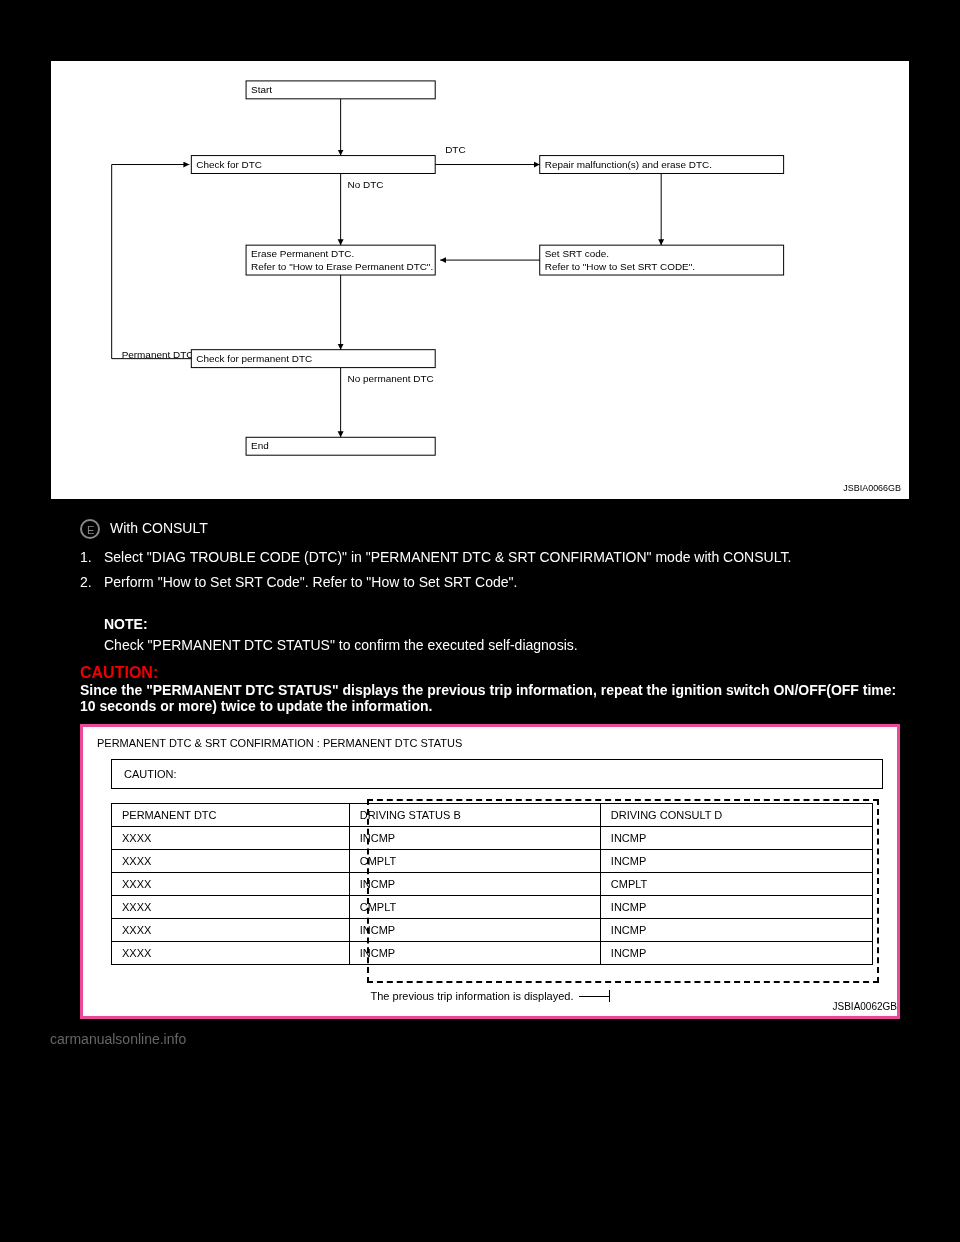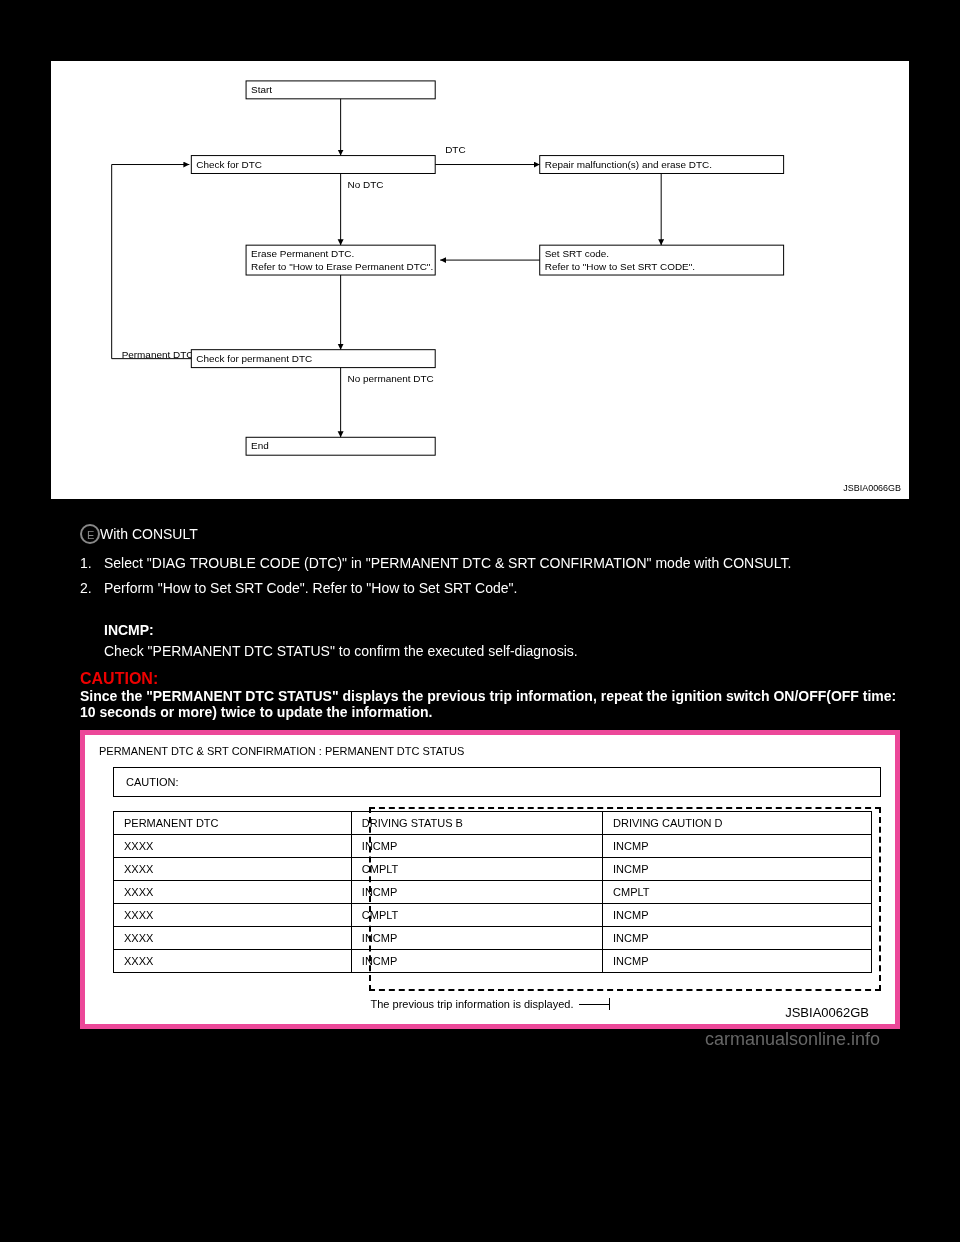--- a/index.html
+++ b/index.html
@@ -14,21 +14,21 @@
     background: #000;
     padding: 60px 50px 30px 50px;
     color: #fff;
   }
   .diagram {
     background: #fff;
     color: #be185d;
     border: 1px solid #000;
     position: relative;
     height: 440px;
-    margin-bottom: 24px;
+    margin-bottom: 18px;
   }
   .diagram svg {
     display: block;
     width: 100%;
     height: 100%;
   }
   .fbox {
     stroke: #000;
     fill: #fff;
     stroke-width: 1;
@@ -71,51 +71,50 @@
     margin-left: 30px;
   }
   .caution-text {
     color: #fff;
     font-weight: bold;
     margin-left: 30px;
     font-size: 14px;
   }
   .with-consult {
     display: flex;
-    align-items: flex-start;
-    gap: 0;
+    align-items: flex-end;
+    gap: 10px;
   }
   .consult-icon {
     display: inline-block;
     width: 20px;
     height: 20px;
     border: 2px solid #888;
     border-radius: 50%;
     position: relative;
   }
   .consult-icon::after {
     content: "E";
     position: absolute;
     color: #888;
     font-size: 11px;
     left: 5px;
     top: 1px;
   }
   .watermark {
     color: #666;
-    font-size: 18px;
-    text-align: right;
+    font-size: 14px;
     padding-right: 30px;
-    margin-top: 0;
+    margin-top: 12px;
   }
   .table-fig {
     background: #fff;
     color: #000;
     margin: 10px 0 0 30px;
-    border: 5px solid #ec4899;
+    border: 3px solid #ec4899;
     padding: 10px 14px 14px 14px;
     width: 820px;
     font-size: 11px;
     position: relative;
   }
   .table-title {
     font-size: 11px;
     margin-bottom: 10px;
   }
   .caution-box {
@@ -159,23 +158,23 @@
   }
   .prev-trip-line::after{
     content:"";
     position:absolute;
     right:-1px; top:-6px;
     height:12px; width:1px;
     background:#000;
   }
   .fig-code {
     position: absolute;
-    right: 26px;
+    right: 0;
     bottom: 4px;
-    font-size: 13px;
+    font-size: 10px;
   }
   .table-wrap { position: relative; }
 </style>
 </head>
 <body>
 
 <div class="page">
 
   <div class="diagram">
     <svg viewBox="0 0 860 440">
@@ -243,21 +242,21 @@
   <ol class="step-list body-text">
     <li class="step-item">
         <span class="step-num">1.</span>
         <span>Select "DIAG TROUBLE CODE (DTC)" in "PERMANENT DTC &amp; SRT CONFIRMATION" mode with CONSULT.</span>
       </li>
     <li class="step-item">
         <span class="step-num">2.</span>
       <span>
         <span>Perform "How to Set SRT Code". Refer to "How to Set SRT Code".</span><br>
         <br>
-        <strong>INCMP:</strong><br>
+        <strong>NOTE:</strong><br>
         <span>Check "PERMANENT DTC STATUS" to confirm the executed self-diagnosis.</span>
       </span>
     </li>
   </ol>
 
   <div class="caution">CAUTION:</div>
   <div class="caution-text">Since the "PERMANENT DTC STATUS" displays the previous trip information, repeat the ignition switch ON/OFF(OFF time: 10 seconds or more) twice to update the information.</div>
 
   <div class="table-fig">
     <div class="table-title">PERMANENT DTC &amp; SRT CONFIRMATION : PERMANENT DTC STATUS</div>
@@ -265,21 +264,21 @@
     <div class="caution-box">
       <span>CAUTION:</span><br>
     </div>
 
     <div class="table-wrap">
       <table class="status-table">
         <tbody>
             <tr>
           <td>PERMANENT DTC</td>
           <td>DRIVING STATUS B</td>
-          <td>DRIVING CAUTION D</td>
+          <td>DRIVING CONSULT D</td>
         </tr>
         <tr>
               <td>XXXX</td>
               <td>INCMP</td>
               <td>INCMP</td>
             </tr>
         <tr>
               <td>XXXX</td>
               <td>CMPLT</td>
               <td>INCMP</td>

